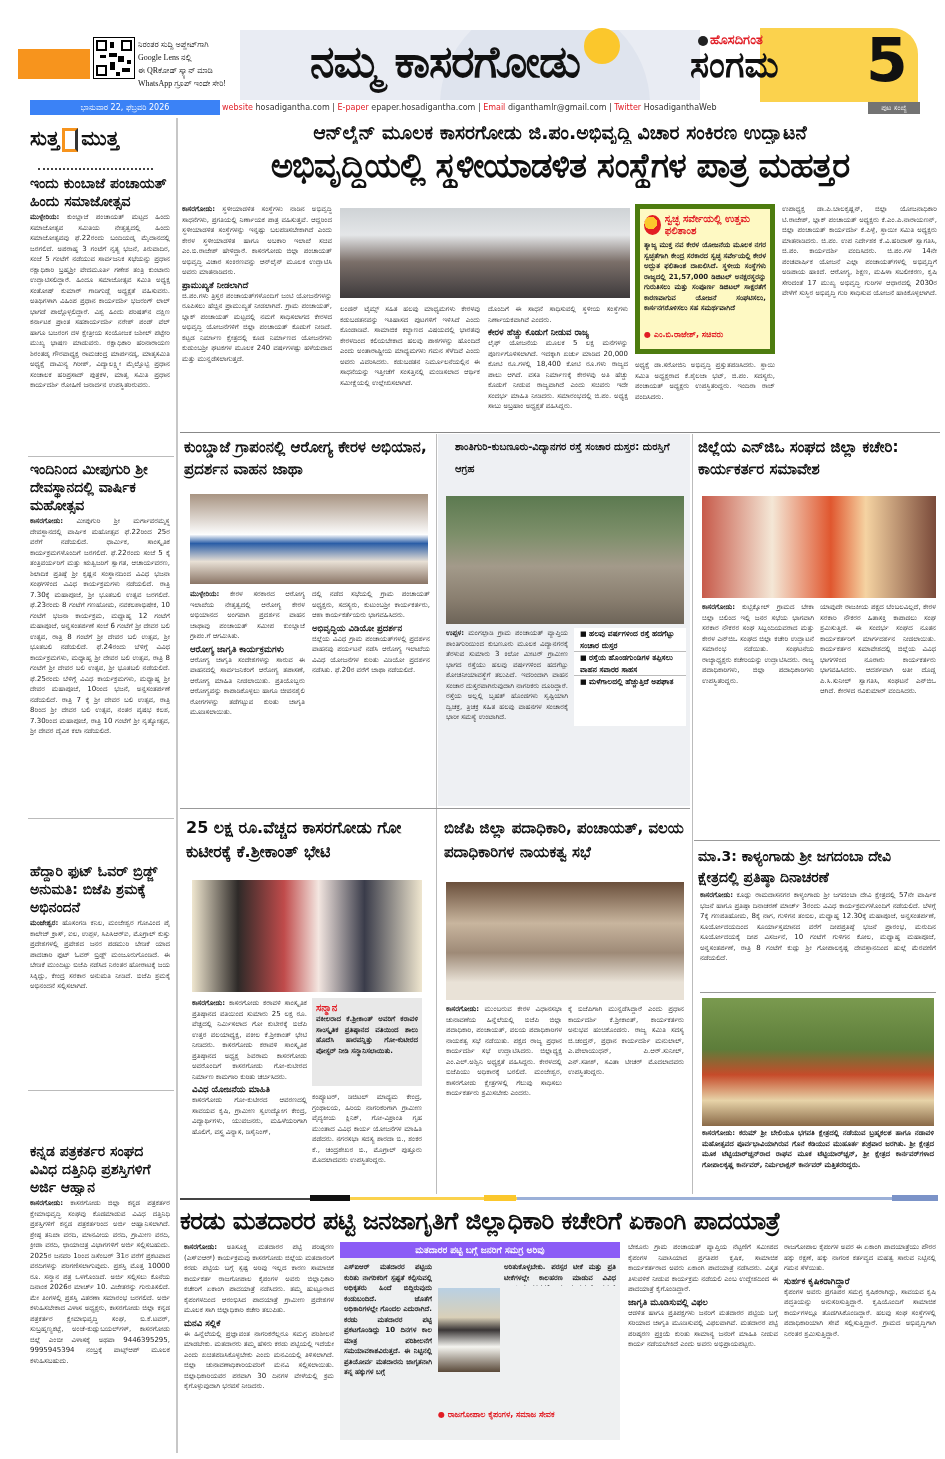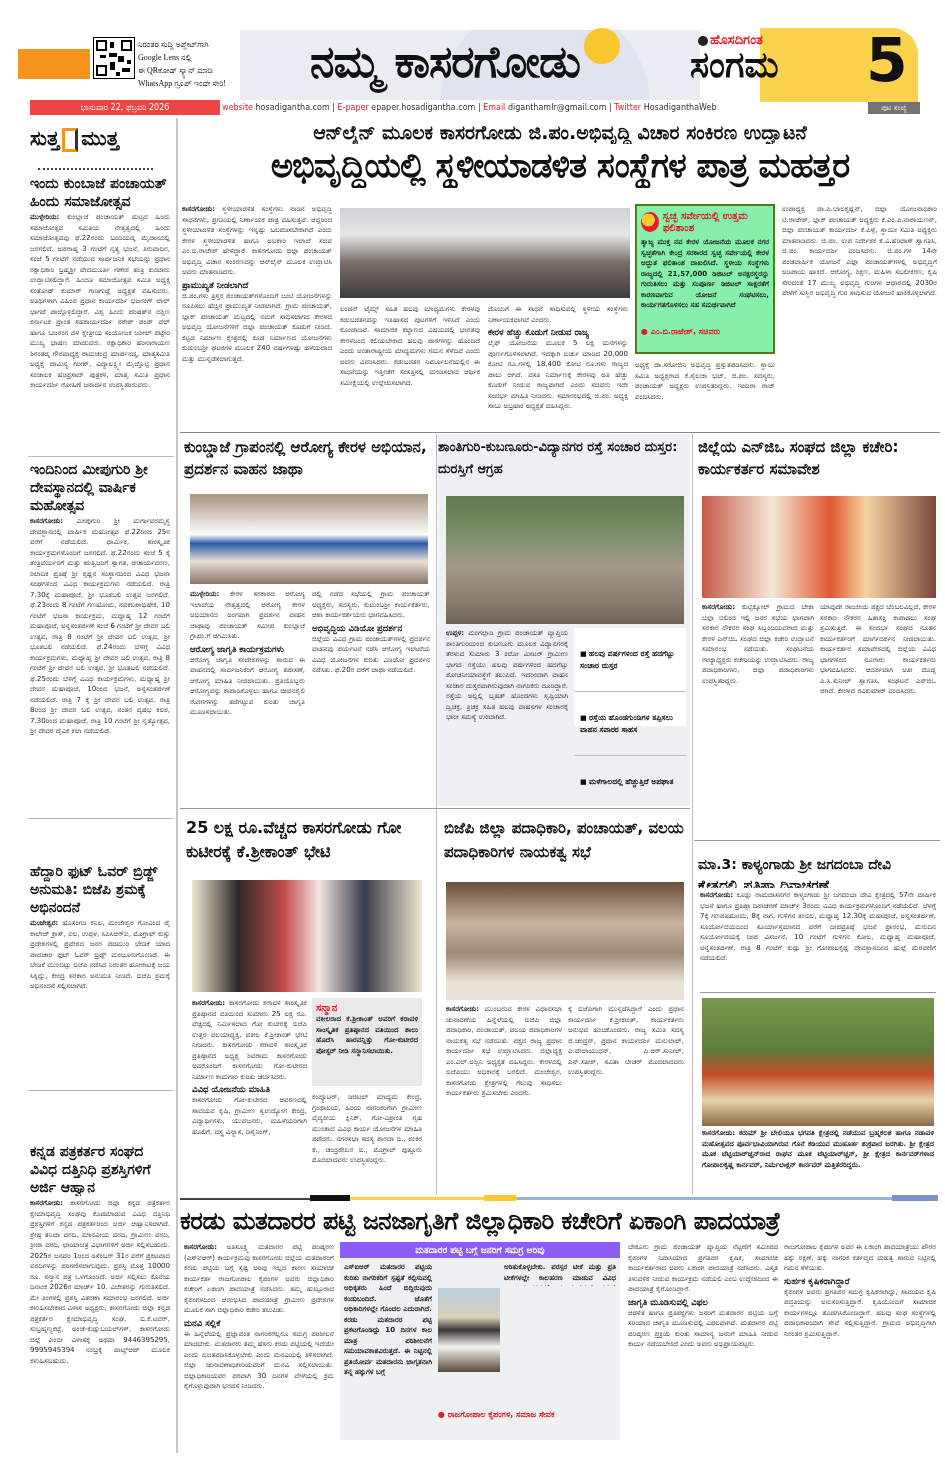--- a/index.html
+++ b/index.html
@@ -18,37 +18,37 @@
 .orangebar{position:absolute;left:18px;top:49px;width:72px;height:30px;background:#f7941d}
 .qrtext{position:absolute;left:138px;top:38px;font-size:8px;line-height:13px;font-family:"Liberation Serif",serif;color:#111}
 .mast-bg{position:absolute;left:122px;top:30px;width:560px;height:72px;background:linear-gradient(90deg,#dde3ef,#eef1f7 70%,#e9ecf4);border-radius:0}
 .mast-circle{position:absolute;left:370px;top:14px;width:200px;height:200px;border-radius:50%;background:#e8ebf2;clip-path:inset(16px 0 0 0)}
 .sun{position:absolute;left:584px;top:28px;width:36px;height:36px;border-radius:50%;background:#fbc72c}
 .mast-title{position:absolute;left:310px;top:36px;font-size:44px;font-weight:bold;letter-spacing:-1px;color:#111;font-family:"DejaVu Serif",serif}
 .yellow{position:absolute;left:760px;top:28px;width:158px;height:74px;background:#fbd24d;border-radius:0 26px 0 0}
 .brand-small{position:absolute;left:698px;top:32px;font-size:13px;font-weight:bold;color:#e11c24}
 .brand-big{position:absolute;left:690px;top:44px;font-size:36px;font-weight:bold;color:#111}
 .pagenum{position:absolute;left:866px;top:28px;font-size:60px;font-weight:bold;color:#111;line-height:64px}
-.datebar{position:absolute;left:30px;top:100px;width:190px;height:15px;background:#ef4444;color:#fff;font-size:8px;text-align:center;line-height:15px}
+.datebar{position:absolute;left:30px;top:100px;width:190px;height:15px;background:#3b82f6;color:#fff;font-size:8px;text-align:center;line-height:15px}
 .infobar{position:absolute;left:222px;top:100px;width:640px;height:15px;font-size:8px;line-height:15px;color:#333;white-space:nowrap}
 .infobar .lbl{color:#e11c24}
 .pagetag{position:absolute;left:868px;top:102px;width:52px;height:12px;background:#737373;color:#fff;font-size:7px;text-align:center;line-height:12px}
 
 #sidebar{left:0;top:118px;width:178px;height:1341px}
 .side-logo{position:absolute;left:30px;top:8px;width:130px;height:40px;font-size:20px;font-weight:bold;color:#111;white-space:nowrap}
 .side-logo .frame{display:inline-block;width:16px;height:24px;border:3px solid #f7941d;border-right-color:#333;vertical-align:middle;margin:0 3px}
 .dots{position:absolute;left:38px;top:50px;width:115px;border-top:2px dotted #444}
 .side-story{position:absolute;left:30px;width:140px}
 .side-story .hl{font-size:14px;line-height:18px;margin-bottom:2px}
 .side-rule{position:absolute;left:28px;width:146px;height:1px;background:#bbb}
 
 .col-sep{position:absolute;background:#bbb;width:1px}
-.quote-box{background:#86efac;border:2px solid #4d7c0f}
+.quote-box{background:#fef9c3;border:5px solid #4d7c0f}
 .redbanner{background:#8b5cf6;color:#fff;font-weight:bold;text-align:center}
-.bul{font-size:7.5px;font-weight:bold;line-height:11px;padding:20px 6px;border-bottom:1px solid #bbb}
+.bul{font-size:7.5px;font-weight:bold;line-height:11px;padding:0 6px;border-bottom:1px solid #bbb}
 .bul:last-child{border-bottom:none}
 .bul:before{content:"■ ";font-size:7px}
 .byline{color:#e11c24;font-weight:bold;font-size:8px}
 .byline:before{content:"● ";}
 .colorbar{position:absolute;top:1195px;height:6px}
 </style>
 </head>
 <body>
 
 <div id="masthead" class="abs">
@@ -138,21 +138,21 @@
   <div class="bodytxt abs" style="left:308px;top:184px;width:140px;height:125px">
     <span>ದೊಂದಿಗೆ ಈ ಸಾಧನೆ ಸಾಧಿಸುವಲ್ಲಿ ಸ್ಥಳೀಯ ಸಂಸ್ಥೆಗಳು ನಿರ್ಣಾಯಕವಾಗಿವೆ ಎಂದರು.</span>
     <div class="sub">ಕೇರಳ ಹೆಚ್ಚು ಕೊಡುಗೆ ನೀಡುವ ರಾಜ್ಯ</div>
     <span>ಲೈಫ್ ಯೋಜನೆಯ ಮೂಲಕ 5 ಲಕ್ಷ ಮನೆಗಳನ್ನು ಪೂರ್ಣಗೊಳಿಸಲಾಗಿದೆ. ಇದಕ್ಕಾಗಿ ಖರ್ಚು ಮಾಡಿದ 20,000 ಕೋಟಿ ರೂ.ಗಳಲ್ಲಿ 18,400 ಕೋಟಿ ರೂ.ಗಳು ರಾಜ್ಯದ ಪಾಲು ಆಗಿದೆ. ವಸತಿ ನಿರ್ಮಾಣಕ್ಕೆ ಕೇರಳವು ಅತಿ ಹೆಚ್ಚು ಕೊಡುಗೆ ನೀಡುವ ರಾಜ್ಯವಾಗಿದೆ ಎಂದು ಸಚಿವರು ಇದೇ ಸಂದರ್ಭ ಮಾಹಿತಿ ನೀಡಿದರು. ಸಮಾರಂಭದಲ್ಲಿ ಜಿ.ಪಂ. ಅಧ್ಯಕ್ಷ ಸಾಬು ಅಬ್ರಹಾಂ ಅಧ್ಯಕ್ಷತೆ ವಹಿಸಿದ್ದರು.</span>
   </div>
   <div class="quote-box abs" style="left:455px;top:84px;width:140px;height:150px;padding:4px">
     <div style="display:flex;align-items:center;gap:4px">
       <span style="display:inline-block;width:20px;height:20px;border-radius:50%;background:radial-gradient(circle at 40% 40%,#fbc72c 40%,#e31e24 41%)"></span>
       <span style="color:#e11c24;font-weight:bold;font-size:10px;line-height:12px">ಸ್ವಚ್ಛ ಸರ್ವೇಯಲ್ಲಿ ಉತ್ತಮ ಫಲಿತಾಂಶ</span>
     </div>
-    <div class="bodytxt" style="font-weight:bold;margin-top:3px;height:90px">ತ್ಯಾಜ್ಯ ಮುಕ್ತ ನವ ಕೇರಳ ಯೋಜನೆಯ ಮೂಲಕ ನಗರ ಸ್ವಚ್ಛತೆಗಾಗಿ ಕೇಂದ್ರ ಸರಕಾರದ ಸ್ವಚ್ಛ ಸರ್ವೇಯಲ್ಲಿ ಕೇರಳ ಅದ್ಭುತ ಫಲಿತಾಂಶ ದಾಖಲಿಸಿದೆ. ಸ್ಥಳೀಯ ಸಂಸ್ಥೆಗಳು ರಾಜ್ಯದಲ್ಲಿ 21,57,000 ಡಿಜಿಟಲ್ ಅನಕ್ಷರಸ್ಥರನ್ನು ಗುರುತಿಸಲು ಮತ್ತು ಸಂಪೂರ್ಣ ಡಿಜಿಟಲ್ ಸಾಕ್ಷರತೆಗೆ ಕಾರಣವಾಗುವ ಯೋಜನೆ ಸಂಘಟಿಸಲು, ಕಾರ್ಯಗತಗೊಳಿಸಲು ಸಹ ಸಮರ್ಥವಾಗಿದೆ</div>
+    <div class="bodytxt" style="font-weight:bold;margin-top:3px;height:90px">ತ್ಯಾಜ್ಯ ಮುಕ್ತ ನವ ಕೇರಳ ಯೋಜನೆಯ ಮೂಲಕ ನಗರ ಸ್ವಚ್ಛತೆಗಾಗಿ ಕೇಂದ್ರ ಸರಕಾರದ ಸ್ವಚ್ಛ ಸರ್ವೇಯಲ್ಲಿ ಕೇರಳ ಅದ್ಭುತ ಫಲಿತಾಂಶ ದಾಖಲಿಸಿದೆ. ಸ್ಥಳೀಯ ಸಂಸ್ಥೆಗಳು ರಾಜ್ಯದಲ್ಲಿ 21,57,000 ಡಿಜಿಟಲ್ ಅನಕ್ಷರಸ್ಥರನ್ನು ಗುರುತಿಸಲು ಮತ್ತು ಸಂಪೂರ್ಣ ಡಿಜಿಟಲ್ ಸಾಕ್ಷರತೆಗೆ ಕಾರಣವಾಗುವ ಯೋಜನೆ ಸಂಘಟಿಸಲು, ಕಾರ್ಸನಗರೊಳಿಸಲು ಸಹ ಸಮರ್ಥವಾಗಿದೆ</div>
     <div class="byline">ಎಂ.ಬಿ.ರಾಜೇಶ್, ಸಚಿವರು</div>
   </div>
   <div class="bodytxt abs" style="left:455px;top:240px;width:140px;height:68px"><span>ಅಧ್ಯಕ್ಷೆ ಡಾ.ಸರೋಜಿನಿ ಅಭಿವೃದ್ಧಿ ಪ್ರಸ್ತುತಪಡಿಸಿದರು. ಸ್ಥಾಯಿ ಸಮಿತಿ ಅಧ್ಯಕ್ಷರಾದ ಕೆ.ಶೈಲಜಾ ಭಟ್, ಜಿ.ಪಂ. ಸದಸ್ಯರು, ಪಂಚಾಯತ್ ಅಧ್ಯಕ್ಷರು ಉಪಸ್ಥಿತರಿದ್ದರು. ಇಂದಿರಾ ರಾಜ್ ವಂದಿಸಿದರು.</span></div>
   <div class="bodytxt abs" style="left:602px;top:84px;width:155px;height:225px"><span>ಉಪಾಧ್ಯಕ್ಷ ಡಾ.ಪಿ.ಬಾಲಕೃಷ್ಣನ್, ಜಿಲ್ಲಾ ಯೋಜನಾಧಿಕಾರಿ ಟಿ.ರಾಜೇಶ್, ಬ್ಲಾಕ್ ಪಂಚಾಯತ್ ಅಧ್ಯಕ್ಷರು ಕೆ.ಎಂ.ಪಿ.ನಾರಾಯಣನ್, ಜಿಲ್ಲಾ ಪಂಚಾಯತ್ ಕಾರ್ಯದರ್ಶಿ ಕೆ.ಪಿಳ್ಳೆ, ಸ್ಥಾಯೀ ಸಮಿತಿ ಅಧ್ಯಕ್ಷರು ಮಾತನಾಡಿದರು. ಜಿ.ಪಂ. ಉಪ ನಿರ್ದೇಶಕ ಕೆ.ವಿ.ಹರಿದಾಸ್ ಸ್ವಾಗತಿಸಿ, ಜಿ.ಪಂ. ಕಾರ್ಯದರ್ಶಿ ವಂದಿಸಿದರು. ಜಿ.ಪಂ.ಗಳ 14ನೇ ಪಂಚವಾರ್ಷಿಕ ಯೋಜನೆ ಎಲ್ಲಾ ಪಂಚಾಯತ್‌ಗಳಲ್ಲಿ ಅಭಿವೃದ್ಧಿಗೆ ಅಡಿಪಾಯ ಹಾಕಿದೆ. ಆರೋಗ್ಯ, ಶಿಕ್ಷಣ, ಮಹಿಳಾ ಸಬಲೀಕರಣ, ಕೃಷಿ ಸೇರಿದಂತೆ 17 ಮುಖ್ಯ ಅಭಿವೃದ್ಧಿ ಗುರಿಗಳ ಆಧಾರದಲ್ಲಿ 2030ರ ವೇಳೆಗೆ ಸುಸ್ಥಿರ ಅಭಿವೃದ್ಧಿ ಗುರಿ ಸಾಧಿಸುವ ಯೋಜನೆ ಹಾಕಿಕೊಳ್ಳಲಾಗಿದೆ.</span></div>
 </div>
 <div class="hline" style="left:180px;top:432px;width:760px;background:#888"></div>
 
 <div class="abs" style="left:180px;top:434px;width:255px;height:372px">
   <div class="hl" style="font-size:15px;line-height:22px;height:46px;padding:2px 4px">ಕುಂಬ್ಡಾಜೆ ಗ್ರಾಪಂನಲ್ಲಿ ಆರೋಗ್ಯ ಕೇರಳ ಅಭಿಯಾನ, ಪ್ರದರ್ಶನ ವಾಹನ ಜಾಥಾ</div>
   <div class="photo" style="left:10px;top:60px;width:238px;height:90px;background:linear-gradient(180deg,#a89482,#fdfdfd 45%,#2b5ea7 55%,#e8e0d5 75%,#8a7566)"></div>
@@ -161,21 +161,21 @@
     <div class="sub">ಆರೋಗ್ಯ ಜಾಗೃತಿ ಕಾರ್ಯಕ್ರಮಗಳು</div>
     <span>ಆರೋಗ್ಯ ಜಾಗೃತಿ ಸಂದೇಶಗಳನ್ನು ಸಾರುವ ಈ ವಾಹನದಲ್ಲಿ ಸಾರ್ವಜನಿಕರಿಗೆ ಆರೋಗ್ಯ ತಪಾಸಣೆ, ಆರೋಗ್ಯ ಮಾಹಿತಿ ನೀಡಲಾಯಿತು. ಪ್ರತಿಯೊಬ್ಬರು ಆರೋಗ್ಯವನ್ನು ಕಾಪಾಡಿಕೊಳ್ಳಲು ಹಾಗೂ ಜೀವನಶೈಲಿ ರೋಗಗಳನ್ನು ತಡೆಗಟ್ಟುವ ಕುರಿತು ಜಾಗೃತಿ ಮೂಡಿಸಲಾಯಿತು.</span>
   </div>
   <div class="bodytxt abs" style="left:132px;top:155px;width:118px;height:210px">
     <span>ದಲ್ಲಿ ನಡೆದ ಸಭೆಯಲ್ಲಿ ಗ್ರಾಮ ಪಂಚಾಯತ್ ಅಧ್ಯಕ್ಷರು, ಸದಸ್ಯರು, ಕುಟುಂಬಶ್ರೀ ಕಾರ್ಯಕರ್ತರು, ಆಶಾ ಕಾರ್ಯಕರ್ತೆಯರು ಭಾಗವಹಿಸಿದರು.</span>
     <div class="sub">ಅಭಿವೃದ್ಧಿಯ ವಿಡಿಯೋ ಪ್ರದರ್ಶನ</div>
     <span>ಜಿಲ್ಲೆಯ ವಿವಿಧ ಗ್ರಾಮ ಪಂಚಾಯತ್‌ಗಳಲ್ಲಿ ಪ್ರದರ್ಶನ ವಾಹನವು ಪರ್ಯಟನೆ ನಡೆಸಿ ಆರೋಗ್ಯ ಇಲಾಖೆಯ ವಿವಿಧ ಯೋಜನೆಗಳ ಕುರಿತು ವಿಡಿಯೋ ಪ್ರದರ್ಶನ ನಡೆಸಿತು. ಫೆ.20ರ ವರೆಗೆ ಜಾಥಾ ನಡೆಯಲಿದೆ.</span>
   </div>
 </div>
 <div class="abs" style="left:438px;top:434px;width:252px;height:372px;background:#eef0f3">
-  <div class="hl" style="font-size:13px;line-height:22px;height:46px;padding:2px 0">ಶಾಂತಿಗುರಿ-ಕುಬಣೂರು-ವಿದ್ಯಾನಗರ ರಸ್ತೆ ಸಂಚಾರ ದುಸ್ತರ: ದುರಸ್ತಿಗೆ ಆಗ್ರಹ</div>
+  <div class="hl" style="font-size:10px;line-height:22px;height:46px;padding:2px 17px">ಶಾಂತಿಗುರಿ-ಕುಬಣೂರು-ವಿದ್ಯಾನಗರ ರಸ್ತೆ ಸಂಚಾರ ದುಸ್ತರ: ದುರಸ್ತಿಗೆ ಆಗ್ರಹ</div>
   <div class="photo" style="left:8px;top:62px;width:238px;height:128px;background:linear-gradient(180deg,#5c7a50 0,#7d8f6a 30%,#a39a8a 55%,#8a7f70 80%,#6d6458)"></div>
   <div class="bodytxt abs" style="left:8px;top:194px;width:122px;height:170px"><b>ಉಪ್ಪಳ:</b> <span>ಮಂಗಲ್ಪಾಡಿ ಗ್ರಾಮ ಪಂಚಾಯತ್ ವ್ಯಾಪ್ತಿಯ ಶಾಂತಿಗುರಿಯಿಂದ ಕುಬಣೂರು ಮೂಲಕ ವಿದ್ಯಾನಗರಕ್ಕೆ ತೆರಳುವ ಸುಮಾರು 3 ಕಿಲೋ ಮೀಟರ್ ಗ್ರಾಮೀಣ ಭಾಗದ ರಸ್ತೆಯು ಹಲವು ವರ್ಷಗಳಿಂದ ಹದಗೆಟ್ಟು ಶೋಚನೀಯಾವಸ್ಥೆಗೆ ತಲುಪಿದೆ. ಇದರಿಂದಾಗಿ ವಾಹನ ಸಂಚಾರ ದುಸ್ತರವಾಗಿರುವುದಾಗಿ ನಾಗರಿಕರು ದೂರಿದ್ದಾರೆ. ರಸ್ತೆಯ ಅಲ್ಲಲ್ಲಿ ಬೃಹತ್ ಹೊಂಡಗಳು ಸೃಷ್ಟಿಯಾಗಿ ದ್ವಿಚಕ್ರ, ತ್ರಿಚಕ್ರ ಸಹಿತ ಹಲವು ವಾಹನಗಳ ಸಂಚಾರಕ್ಕೆ ಭಾರೀ ಸಮಸ್ಯೆ ಉಂಟಾಗಿದೆ.</span></div>
   <div class="abs" style="left:136px;top:194px;width:112px;height:98px;background:#fff">
     <div class="bul">ಹಲವು ವರ್ಷಗಳಿಂದ ರಸ್ತೆ ಹದಗೆಟ್ಟು ಸಂಚಾರ ದುಸ್ತರ</div>
     <div class="bul">ರಸ್ತೆಯ ಹೊಂಡಗುಂಡಿಗಳ ತಪ್ಪಿಸಲು ವಾಹನ ಸವಾರರ ಸಾಹಸ</div>
     <div class="bul">ಮಳೆಗಾಲದಲ್ಲಿ ಹೆಚ್ಚುತ್ತಿದೆ ಅಪಘಾತ</div>
   </div>
 </div>
 <div class="abs" style="left:694px;top:434px;width:246px;height:372px">
   <div class="hl" style="font-size:15px;line-height:22px;height:46px;padding:2px 4px">ಜಿಲ್ಲೆಯ ಎನ್‌ಜಿಒ ಸಂಘದ ಜಿಲ್ಲಾ ಕಚೇರಿ: ಕಾರ್ಯಕರ್ತರ ಸಮಾವೇಶ</div>
@@ -202,21 +202,21 @@
   </div>
   <div class="bodytxt abs" style="left:132px;top:280px;width:110px;height:96px"><span>ಕಂಪ್ಯೂಟರ್, ಡಿಜಿಟಲ್ ಮಾಧ್ಯಮ ಕೇಂದ್ರ, ಗ್ರಂಥಾಲಯ, ಹಿರಿಯ ನಾಗರಿಕರಿಗಾಗಿ ಗ್ರಾಮೀಣ ವೈದ್ಯಕೀಯ ಕ್ಲಿನಿಕ್, ಗೋ-ವಿಶ್ರಾಂತಿ ಗೃಹ ಮುಂತಾದ ವಿವಿಧ ಕಾರ್ಯ ಯೋಜನೆಗಳ ಮಾಹಿತಿ ಪಡೆದರು. ನಗರಸಭಾ ಸದಸ್ಯ ಶಾರದಾ ಬಿ., ಶಂಕರ ಕೆ., ಚಂದ್ರಶೇಖರ ಬಿ., ಮೊಗ್ರಾಲ್ ಪುತ್ತೂರು ಮೊದಲಾದವರು ಉಪಸ್ಥಿತರಿದ್ದರು.</span></div>
 </div>
 <div class="abs" style="left:438px;top:812px;width:252px;height:380px">
   <div class="hl" style="font-size:15px;line-height:24px;height:54px;padding:4px 6px">ಬಿಜೆಪಿ ಜಿಲ್ಲಾ ಪದಾಧಿಕಾರಿ, ಪಂಚಾಯತ್, ವಲಯ ಪದಾಧಿಕಾರಿಗಳ ನಾಯಕತ್ವ ಸಭೆ</div>
   <div class="photo" style="left:8px;top:70px;width:238px;height:118px;background:linear-gradient(180deg,#6a4f3b,#c8b59e 35%,#9e8a77 60%,#e9e2d7 85%)"></div>
   <div class="bodytxt abs" style="left:8px;top:192px;width:116px;height:185px"><b>ಕಾಸರಗೋಡು:</b> <span>ಮುಂಬರುವ ಕೇರಳ ವಿಧಾನಸಭಾ ಚುನಾವಣೆಯ ಹಿನ್ನೆಲೆಯಲ್ಲಿ ಬಿಜೆಪಿ ಜಿಲ್ಲಾ ಪದಾಧಿಕಾರಿ, ಪಂಚಾಯತ್, ವಲಯ ಪದಾಧಿಕಾರಿಗಳ ನಾಯಕತ್ವ ಸಭೆ ನಡೆಯಿತು. ಪಕ್ಷದ ರಾಜ್ಯ ಪ್ರಧಾನ ಕಾರ್ಯದರ್ಶಿ ಸಭೆ ಉದ್ಘಾಟಿಸಿದರು. ಜಿಲ್ಲಾಧ್ಯಕ್ಷ ಎಂ.ಎಲ್.ಅಶ್ವಿನಿ ಅಧ್ಯಕ್ಷತೆ ವಹಿಸಿದ್ದರು. ಕೇರಳದಲ್ಲಿ ಬಿಜೆಪಿಯು ಅಧಿಕಾರಕ್ಕೆ ಬರಲಿದೆ. ಮಂಜೇಶ್ವರ, ಕಾಸರಗೋಡು ಕ್ಷೇತ್ರಗಳಲ್ಲಿ ಗೆಲುವು ಸಾಧಿಸಲು ಕಾರ್ಯಕರ್ತರು ಶ್ರಮಿಸಬೇಕು ಎಂದರು.</span></div>
   <div class="bodytxt abs" style="left:130px;top:192px;width:116px;height:185px"><span>ಕ್ಕೆ ಬಿಜೆಪಿಗಾಗಿ ಮುನ್ನಡೆಸಿದ್ದಾರೆ ಎಂದು ಪ್ರಧಾನ ಕಾರ್ಯದರ್ಶಿ ಕೆ.ಶ್ರೀಕಾಂತ್, ಕಾರ್ಯಕರ್ತರು ಅನುಭವ ಹಂಚಿಕೊಂಡರು. ರಾಜ್ಯ ಸಮಿತಿ ಸದಸ್ಯ ಜಿ.ಚಂದ್ರನ್, ಪ್ರಧಾನ ಕಾರ್ಯದರ್ಶಿ ಮನುಲಾಲ್, ಎ.ವೇಲಾಯುಧನ್, ಪಿ.ಆರ್.ಸುನೀಲ್, ಎನ್.ಸತೀಶ್, ಸವಿತಾ ಟೀಚರ್ ಮೊದಲಾದವರು ಉಪಸ್ಥಿತರಿದ್ದರು.</span></div>
 </div>
 <div class="abs" style="left:694px;top:842px;width:246px;height:350px">
-  <div class="hl" style="font-size:14px;line-height:21px;height:46px;padding:12px 4px">ಮಾ.3: ಕಾಳ್ಯಂಗಾಡು ಶ್ರೀ ಜಗದಂಬಾ ದೇವಿ ಕ್ಷೇತ್ರದಲ್ಲಿ ಪ್ರತಿಷ್ಠಾ ದಿನಾಚರಣೆ</div>
+  <div class="hl" style="font-size:14px;line-height:21px;height:46px;padding:4px 4px">ಮಾ.3: ಕಾಳ್ಯಂಗಾಡು ಶ್ರೀ ಜಗದಂಬಾ ದೇವಿ ಕ್ಷೇತ್ರದಲ್ಲಿ ಪ್ರತಿಷ್ಠಾ ದಿನಾಚರಣೆ</div>
   <div class="bodytxt abs" style="left:6px;top:48px;width:236px;height:100px"><b>ಕಾಸರಗೋಡು:</b> <span>ಕೂಡ್ಲು ರಾಮದಾಸನಗರ ಕಾಳ್ಯಂಗಾಡು ಶ್ರೀ ಜಗದಂಬಾ ದೇವಿ ಕ್ಷೇತ್ರದಲ್ಲಿ 57ನೇ ವಾರ್ಷಿಕ ಭಜನೆ ಹಾಗೂ ಪ್ರತಿಷ್ಠಾ ದಿನಾಚರಣೆ ಮಾರ್ಚ್ 3ರಂದು ವಿವಿಧ ಕಾರ್ಯಕ್ರಮಗಳೊಂದಿಗೆ ನಡೆಯಲಿದೆ. ಬೆಳಗ್ಗೆ 7ಕ್ಕೆ ಗಣಪತಿಹೋಮ, 8ಕ್ಕೆ ನಾಗ, ಗುಳಿಗನ ತಂಬಿಲ, ಮಧ್ಯಾಹ್ನ 12.30ಕ್ಕೆ ಮಹಾಪೂಜೆ, ಅನ್ನಸಂತರ್ಪಣೆ, ಸೂರ್ಯೋದಯದಿಂದ ಸೂರ್ಯಾಸ್ತಮಾನದ ವರೆಗೆ ದೀಪಪ್ರತಿಷ್ಠೆ ಭಜನೆ ಪ್ರಾರಂಭ, ಮರುದಿನ ಸೂರ್ಯೋದಯಕ್ಕೆ ದೀಪ ವಿಸರ್ಜನೆ, 10 ಗಂಟೆಗೆ ಗುಳಿಗನ ಕೋಲ, ಮಧ್ಯಾಹ್ನ ಮಹಾಪೂಜೆ, ಅನ್ನಸಂತರ್ಪಣೆ, ರಾತ್ರಿ 8 ಗಂಟೆಗೆ ಕುಡ್ಲು ಶ್ರೀ ಗೋಪಾಲಕೃಷ್ಣ ದೇವಸ್ಥಾನದಿಂದ ಹುಲ್ಲೆ ಮೆರವಣಿಗೆ ನಡೆಯಲಿದೆ.</span></div>
   <div class="hline" style="left:6px;top:150px;width:236px"></div>
   <div class="photo" style="left:8px;top:156px;width:232px;height:128px;background:linear-gradient(180deg,#7a9a4f,#5d7d3a 40%,#c64b2a 60%,#e7d3a8 80%,#8a6a48)"></div>
   <div class="bodytxt abs" style="left:8px;top:286px;width:232px;height:62px;font-weight:bold"><span>ಕಾಸರಗೋಡು: ಕರುಮ್ ಶ್ರೀ ಬೇಲಿಯೂ ಭಗವತಿ ಕ್ಷೇತ್ರದಲ್ಲಿ ನಡೆಯುವ ಬ್ರಹ್ಮಕಲಶ ಹಾಗೂ ನಡಾವಳಿ ಮಹೋತ್ಸವದ ಪೂರ್ವಭಾವಿಯಾಗಿರುವ ಗೊನೆ ಕಡಿಯುವ ಮುಹೂರ್ತ ಶುಕ್ರವಾರ ಜರಗಿತು. ಶ್ರೀ ಕ್ಷೇತ್ರದ ಮೂಕ ಟೆಟ್ಟಿಯಾರ್‌ಚ್ಚನ್‌ರಾದ ರಾಘವ ಮೂಕ ಟೆಟ್ಟಿಯಾರ್‌ಚ್ಚನ್, ಶ್ರೀ ಕ್ಷೇತ್ರದ ಕಾರ್ನವರ್‌ಗಳಾದ ಗೋಪಾಲಕೃಷ್ಣ ಕಾರ್ನವರ್, ನಿರ್ಮಲಾಕ್ಷನ್ ಕಾರ್ನವರ್ ಮತ್ತಿತರರಿದ್ದರು.</span></div>
 </div>
 
 <div class="colorbar" style="left:180px;width:150px;background:#444;height:2px;top:1198px"></div>
 <div class="colorbar" style="left:310px;width:40px;background:#111"></div>
 <div class="colorbar" style="left:350px;width:285px;background:#fbd24d;height:3px;top:1197px"></div>
 <div class="colorbar" style="left:484px;width:32px;background:#fbc72c"></div>

